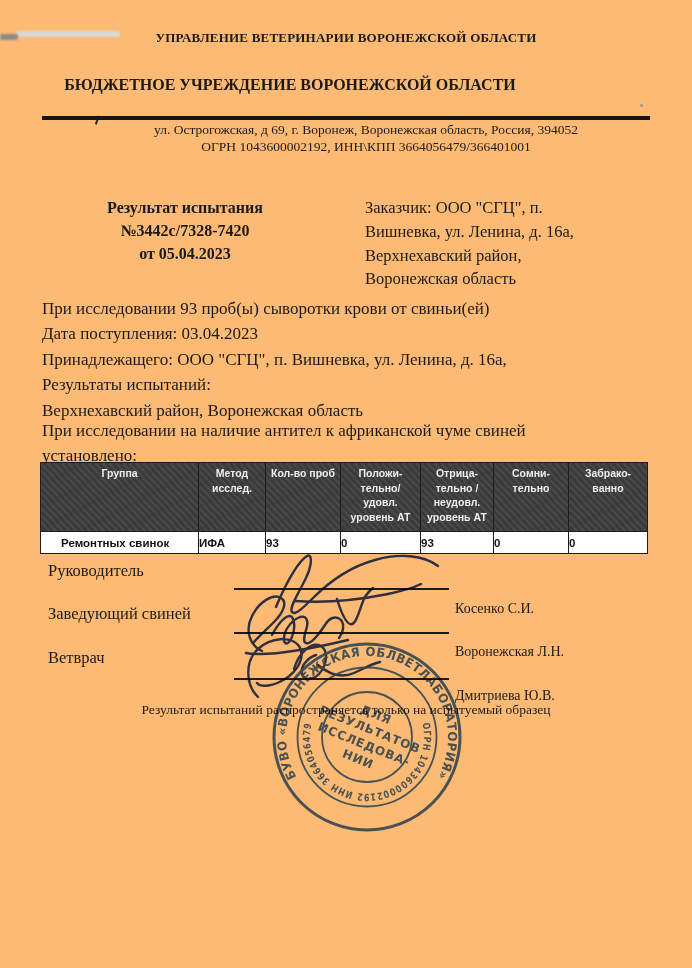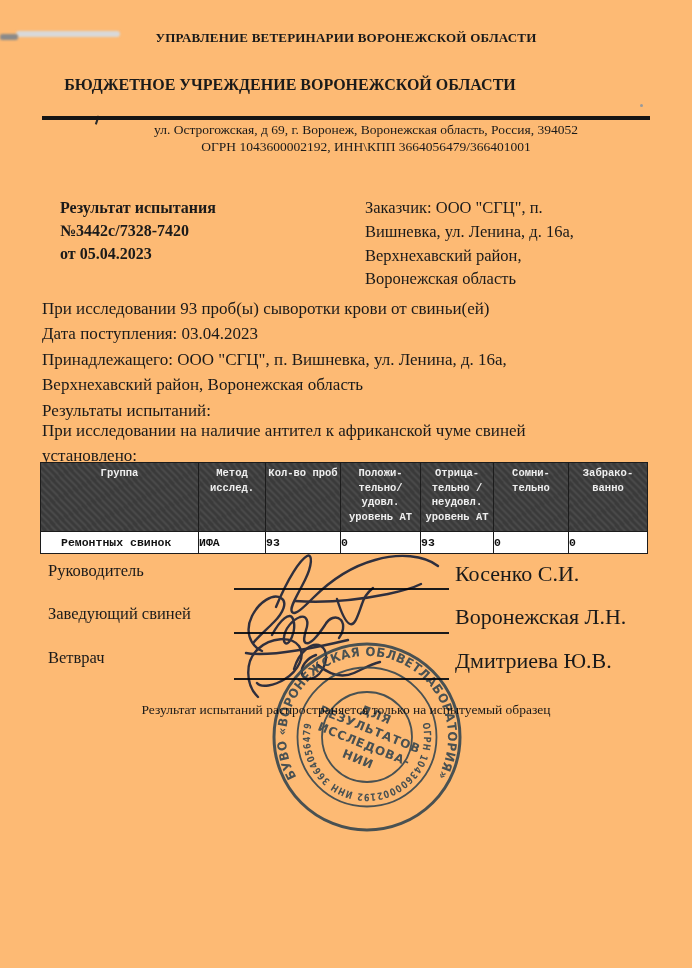--- a/index.html
+++ b/index.html
@@ -10,39 +10,39 @@
   }
   .abs{position:absolute;}
   .center{text-align:center;}
 
   .org-line1{left:0;top:30px;width:692px;font-size:13px;font-weight:bold;letter-spacing:.2px;}
   .org-line2{left:0;top:76px;width:580px;font-size:16px;font-weight:bold;}
   .org-line3{left:0;top:94px;width:692px;font-size:13.5px;font-weight:bold;}
   .rule{left:42px;top:116px;width:608px;height:4px;background:#151515;}
   .contacts{left:0;top:122px;width:692px;font-size:13.5px;line-height:16.5px;text-align:center;padding-left:20px;}
 
-  .result-block{left:60px;top:196px;width:250px;text-align:left;font-weight:bold;font-size:16px;line-height:23px;}
+  .result-block{left:60px;top:196px;width:250px;text-align:center;font-weight:bold;font-size:16px;line-height:23px;}
   .customer-block{left:365px;top:196px;width:268px;font-size:16.5px;line-height:23.8px;}
 
   .body-par1{left:42px;top:296px;width:620px;font-size:17px;line-height:25.4px;}
   .body-par2{left:42px;top:418px;width:620px;font-size:17px;line-height:25.4px;}
 
   table.results{position:absolute;left:40px;top:462px;width:607px;border-collapse:collapse;table-layout:fixed;
-    font-family:Liberation Mono, monospace;}
+    font-family:Liberation Sans, sans-serif;}
   table.results td,table.results th{border:1.6px solid #1c1c1c;padding:0;overflow:hidden;}
   table.results th{
     height:65px;vertical-align:top;background:#3f3f3f;
     background-image:repeating-linear-gradient(47deg,rgba(255,255,255,.06) 0 2px,rgba(0,0,0,.08) 2px 5px);
     color:#efefef;font-size:10.5px;font-weight:bold;line-height:14.5px;white-space:pre-line;text-align:center;padding-top:3px;}
   table.results td{height:21px;font-size:11.5px;font-weight:bold;text-align:left;color:#111;background:#fff;}
   table.results td:first-child{text-align:left;padding-left:20px;}
 
   .sig-row-label{font-size:16.5px;}
   .sig-line{height:1.6px;background:#1a1a1a;}
-  .sig-name{font-size:22px;}
+  .sig-name{font-size:14px;margin-top:40px;}
 
   .footer-note{left:0;top:702px;width:692px;text-align:center;font-size:13.5px;}
 
   #ink-overlay{position:absolute;left:0;top:0;width:692px;height:968px;pointer-events:none;mix-blend-mode:multiply;}
 
   
   .smudge{left:16px;top:31px;width:104px;height:6px;background:#d9d9d9;filter:blur(1px);border-radius:3px;}
   .smudge2{left:0px;top:34px;width:18px;height:6px;background:#8a8a8a;filter:blur(1.2px);border-radius:2px;}
   .tick1{left:96px;top:117px;width:9px;height:9px;border-left:2px solid #2a2a2a;transform:rotate(18deg);}
   .dot1{left:640px;top:104px;width:3px;height:3px;background:#9a9a9a;border-radius:50%;}
@@ -76,22 +76,22 @@
     <div>Заказчик: ООО "СГЦ", п.</div>
     <div>Вишневка, ул. Ленина, д. 16а,</div>
     <div>Верхнехавский район,</div>
     <div>Воронежская область</div>
   </div>
 
   <div class="abs body-par1">
     <div>При исследовании 93 проб(ы) сыворотки крови от свиньи(ей)</div>
     <div>Дата поступления: 03.04.2023</div>
     <div>Принадлежащего: ООО "СГЦ", п. Вишневка, ул. Ленина, д. 16а,</div>
+    <div>Результаты испытаний:</div>
     <div>Верхнехавский район, Воронежская область</div>
-    <div>Результаты испытаний:</div>
   </div>
   <div class="abs body-par2">
     <div>При исследовании на наличие антител к африканской чуме свиней</div>
     <div>установлено:</div>
   </div>
 
   <table class="results">
     <colgroup>
       <col style="width:158px">
         <col style="width:67px">

